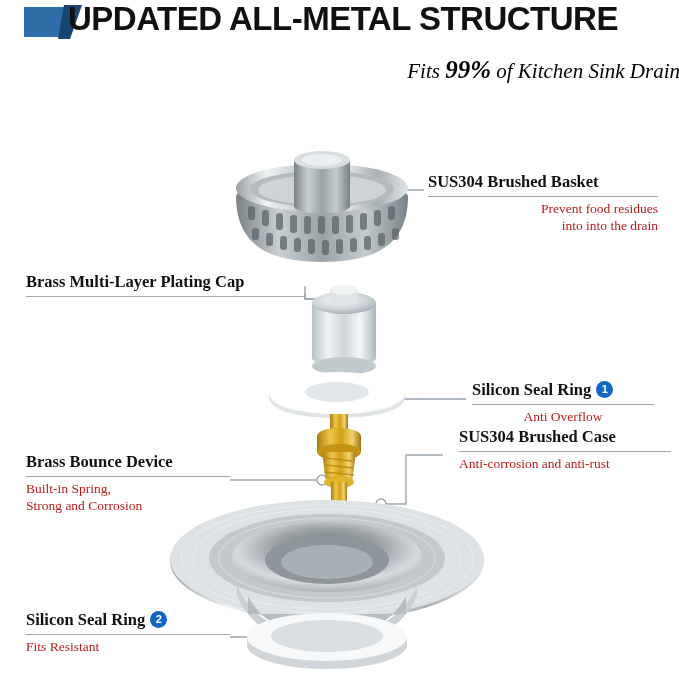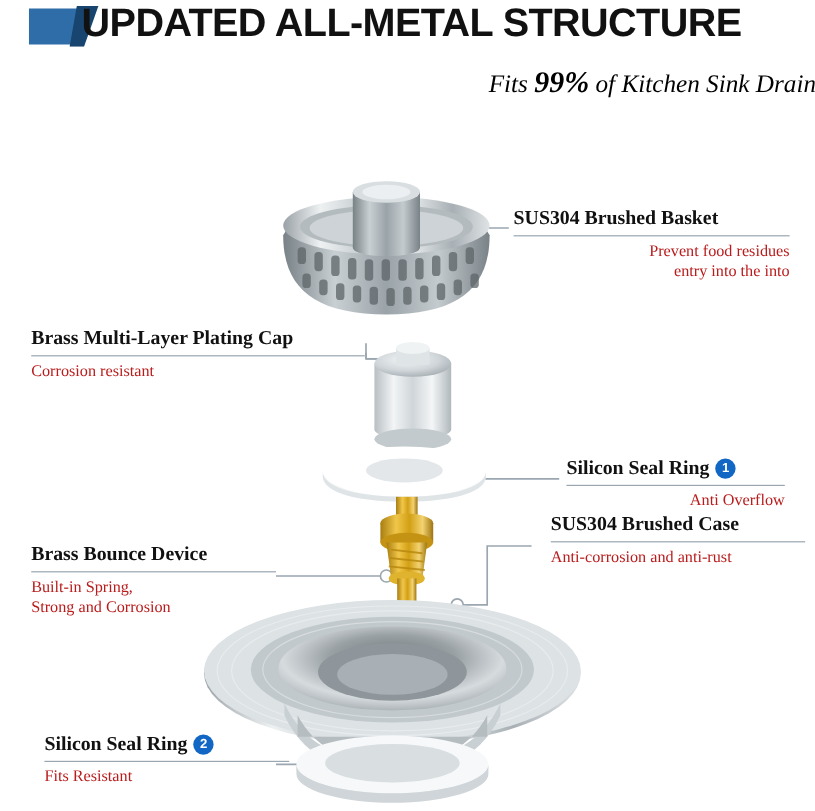--- a/index.html
+++ b/index.html
@@ -288,47 +288,46 @@
       <ellipse cx="327" cy="637" rx="80" ry="24" fill="#f6f8f9"></ellipse>
       <ellipse cx="327" cy="636" rx="56" ry="16" fill="#d9dee1"></ellipse>
       <path d="M247 637 C247 650 283 661 327 661 C371 661 407 650 407 637 L407 645 C407 658 371 669 327 669 C283 669 247 658 247 645 Z" fill="#cfd5d8"></path>
     </g>
   </svg>
 
   <div class="callout" style="left:428px; top:172px; width:230px;">
     <div class="title">SUS304 Brushed Basket</div>
     <div class="rule"></div>
     <div class="desc" style="text-align:right;">Prevent food residues</div>
-    <div class="desc" style="text-align:right;padding-top:0;">entry into the into</div>
+    <div class="desc" style="text-align:right;padding-top:0;">into into the drain</div>
   </div>
 
   <div class="callout" style="left:26px; top:272px; width:278px;">
     <div class="title">Brass Multi-Layer Plating Cap</div>
     <div class="rule"></div>
-    <div class="desc">Corrosion resistant</div>
   </div>
 
   <div class="callout" style="left:472px; top:380px; width:182px;">
     <div class="title"><span>Silicon Seal Ring</span><span class="badge">1</span></div>
     <div class="rule"></div>
-    <div class="desc" style="text-align:right;">Anti Overflow</div>
+    <div class="desc" style="text-align:center;">Anti Overflow</div>
   </div>
 
   <div class="callout" style="left:26px; top:452px; width:204px;">
     <div class="title">Brass Bounce Device</div>
     <div class="rule"></div>
     <div class="desc">Built-in Spring,</div>
     <div class="desc" style="padding-top:0;">Strong and Corrosion</div>
   </div>
 
   <div class="callout" style="left:443px; top:427px; width:212px;margin-left:16px;">
     <div class="title">SUS304 Brushed Case</div>
     <div class="rule"></div>
     <div class="desc">Anti-corrosion and anti-rust</div>
   </div>
 
-  <div class="callout" style="left:37px; top:610px; width:204px;">
+  <div class="callout" style="left:26px; top:610px; width:204px;">
     <div class="title"><span>Silicon Seal Ring</span><span class="badge">2</span></div>
     <div class="rule"></div>
     <div class="desc">Fits Resistant</div>
   </div>
 
 </div>
 
 </body></html>

